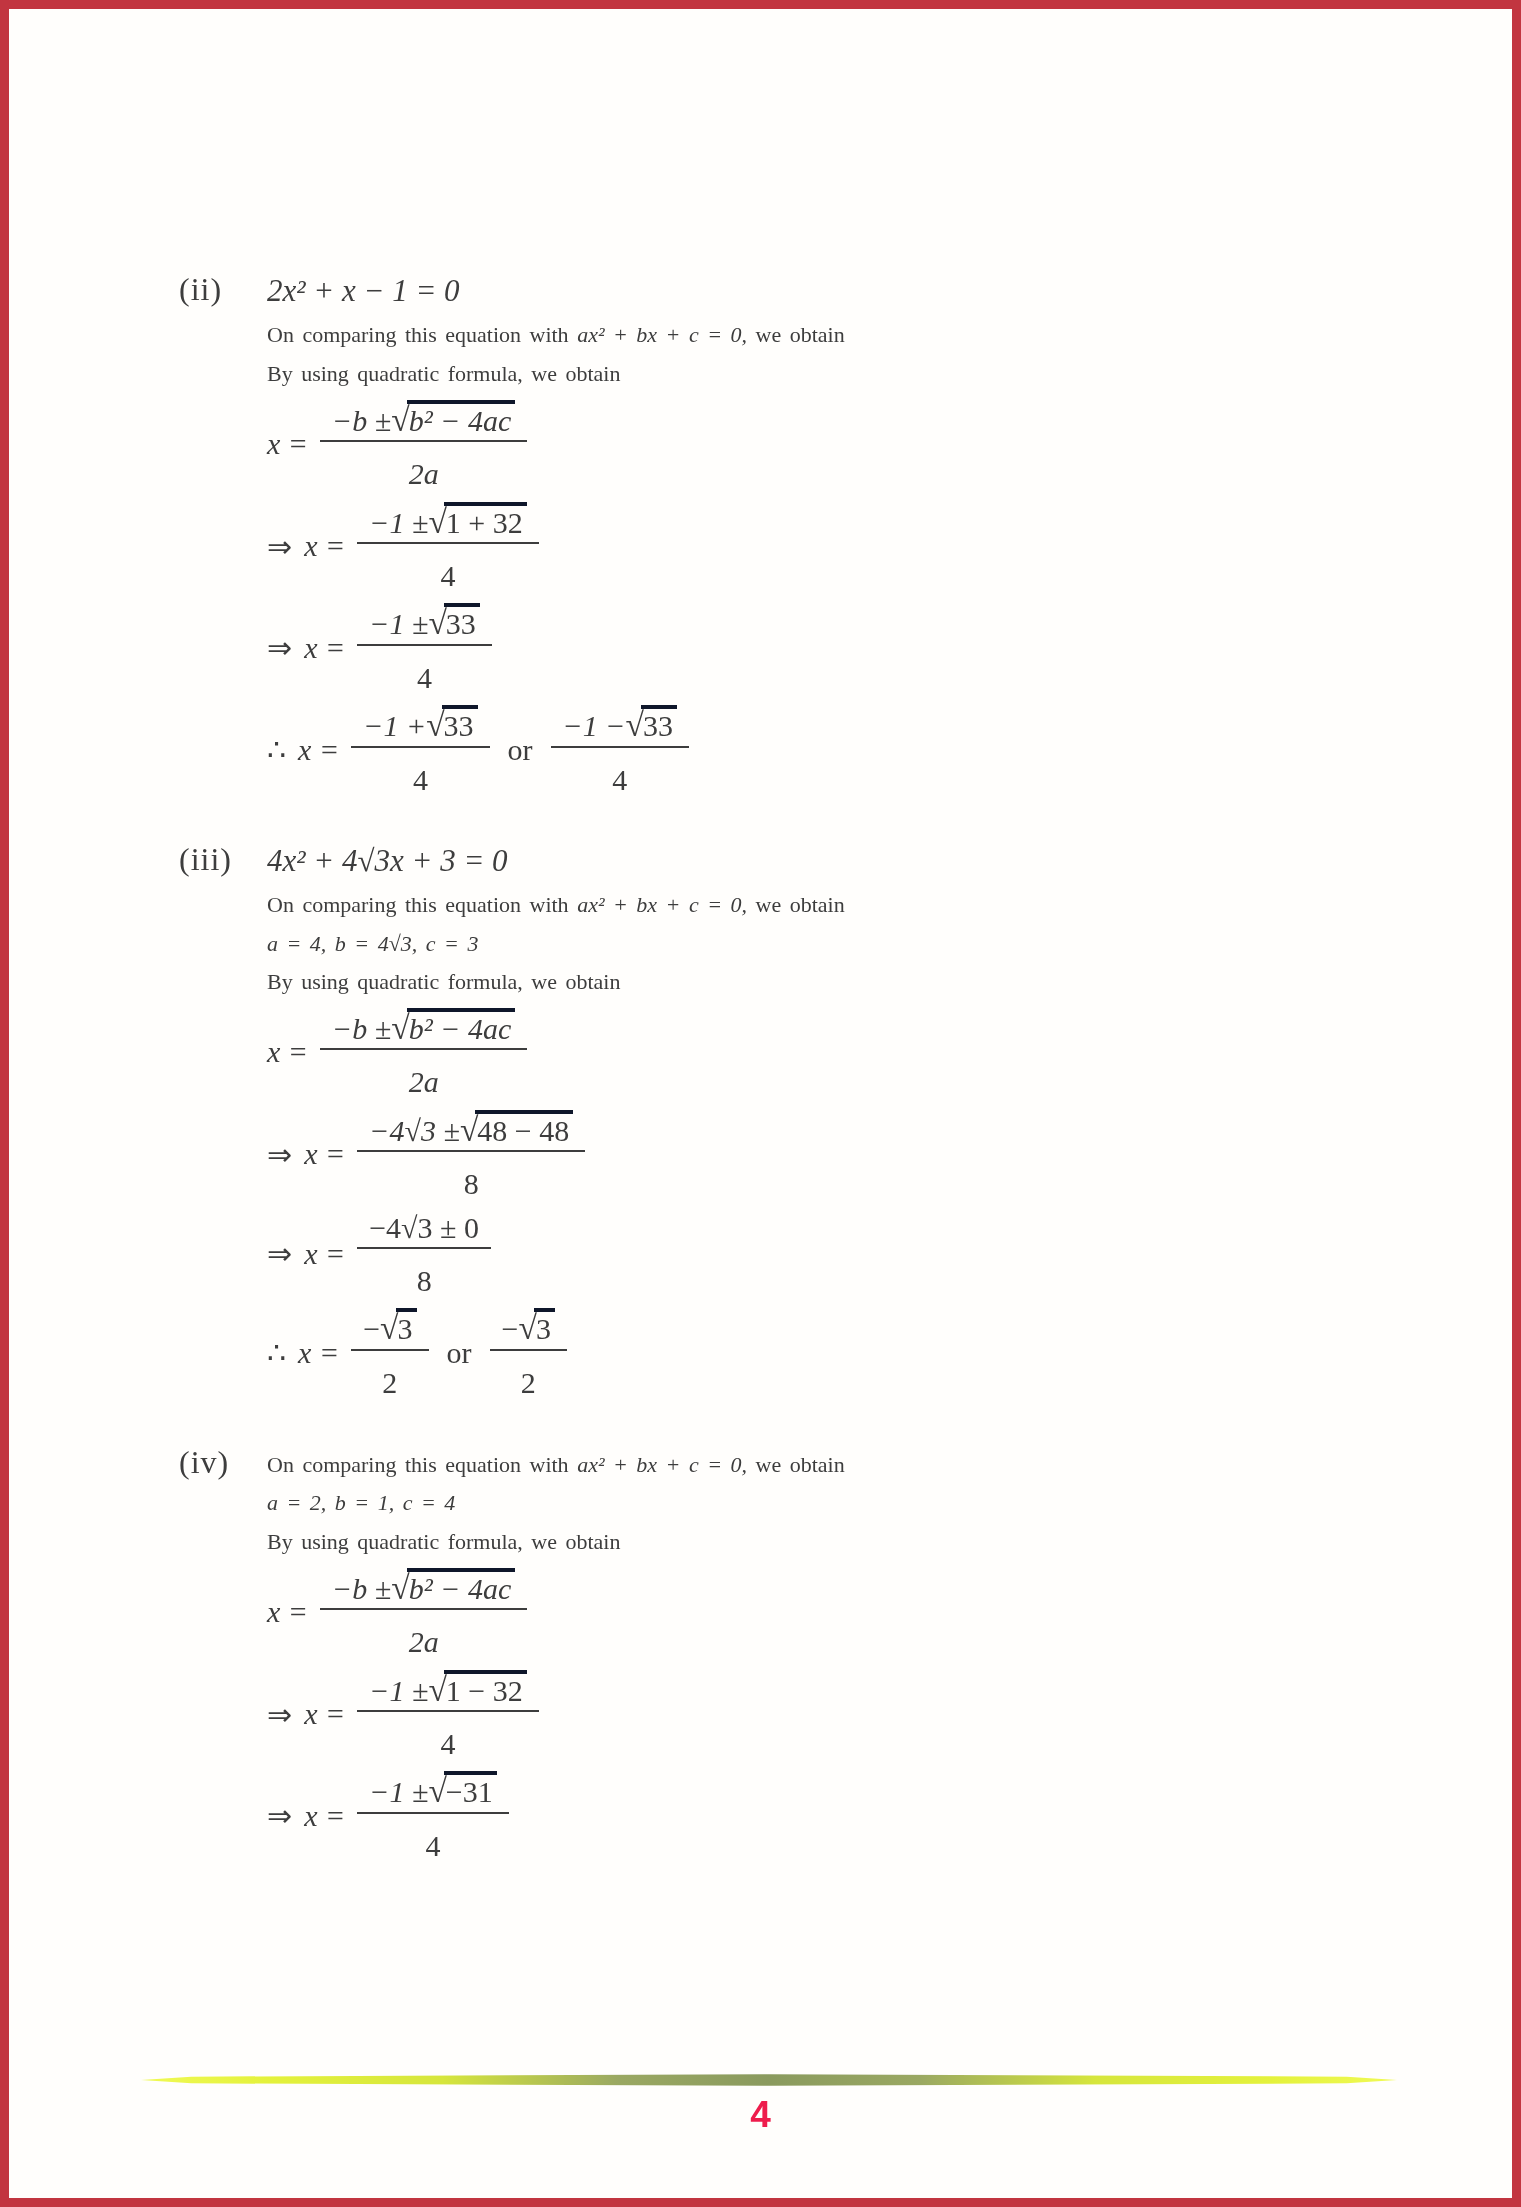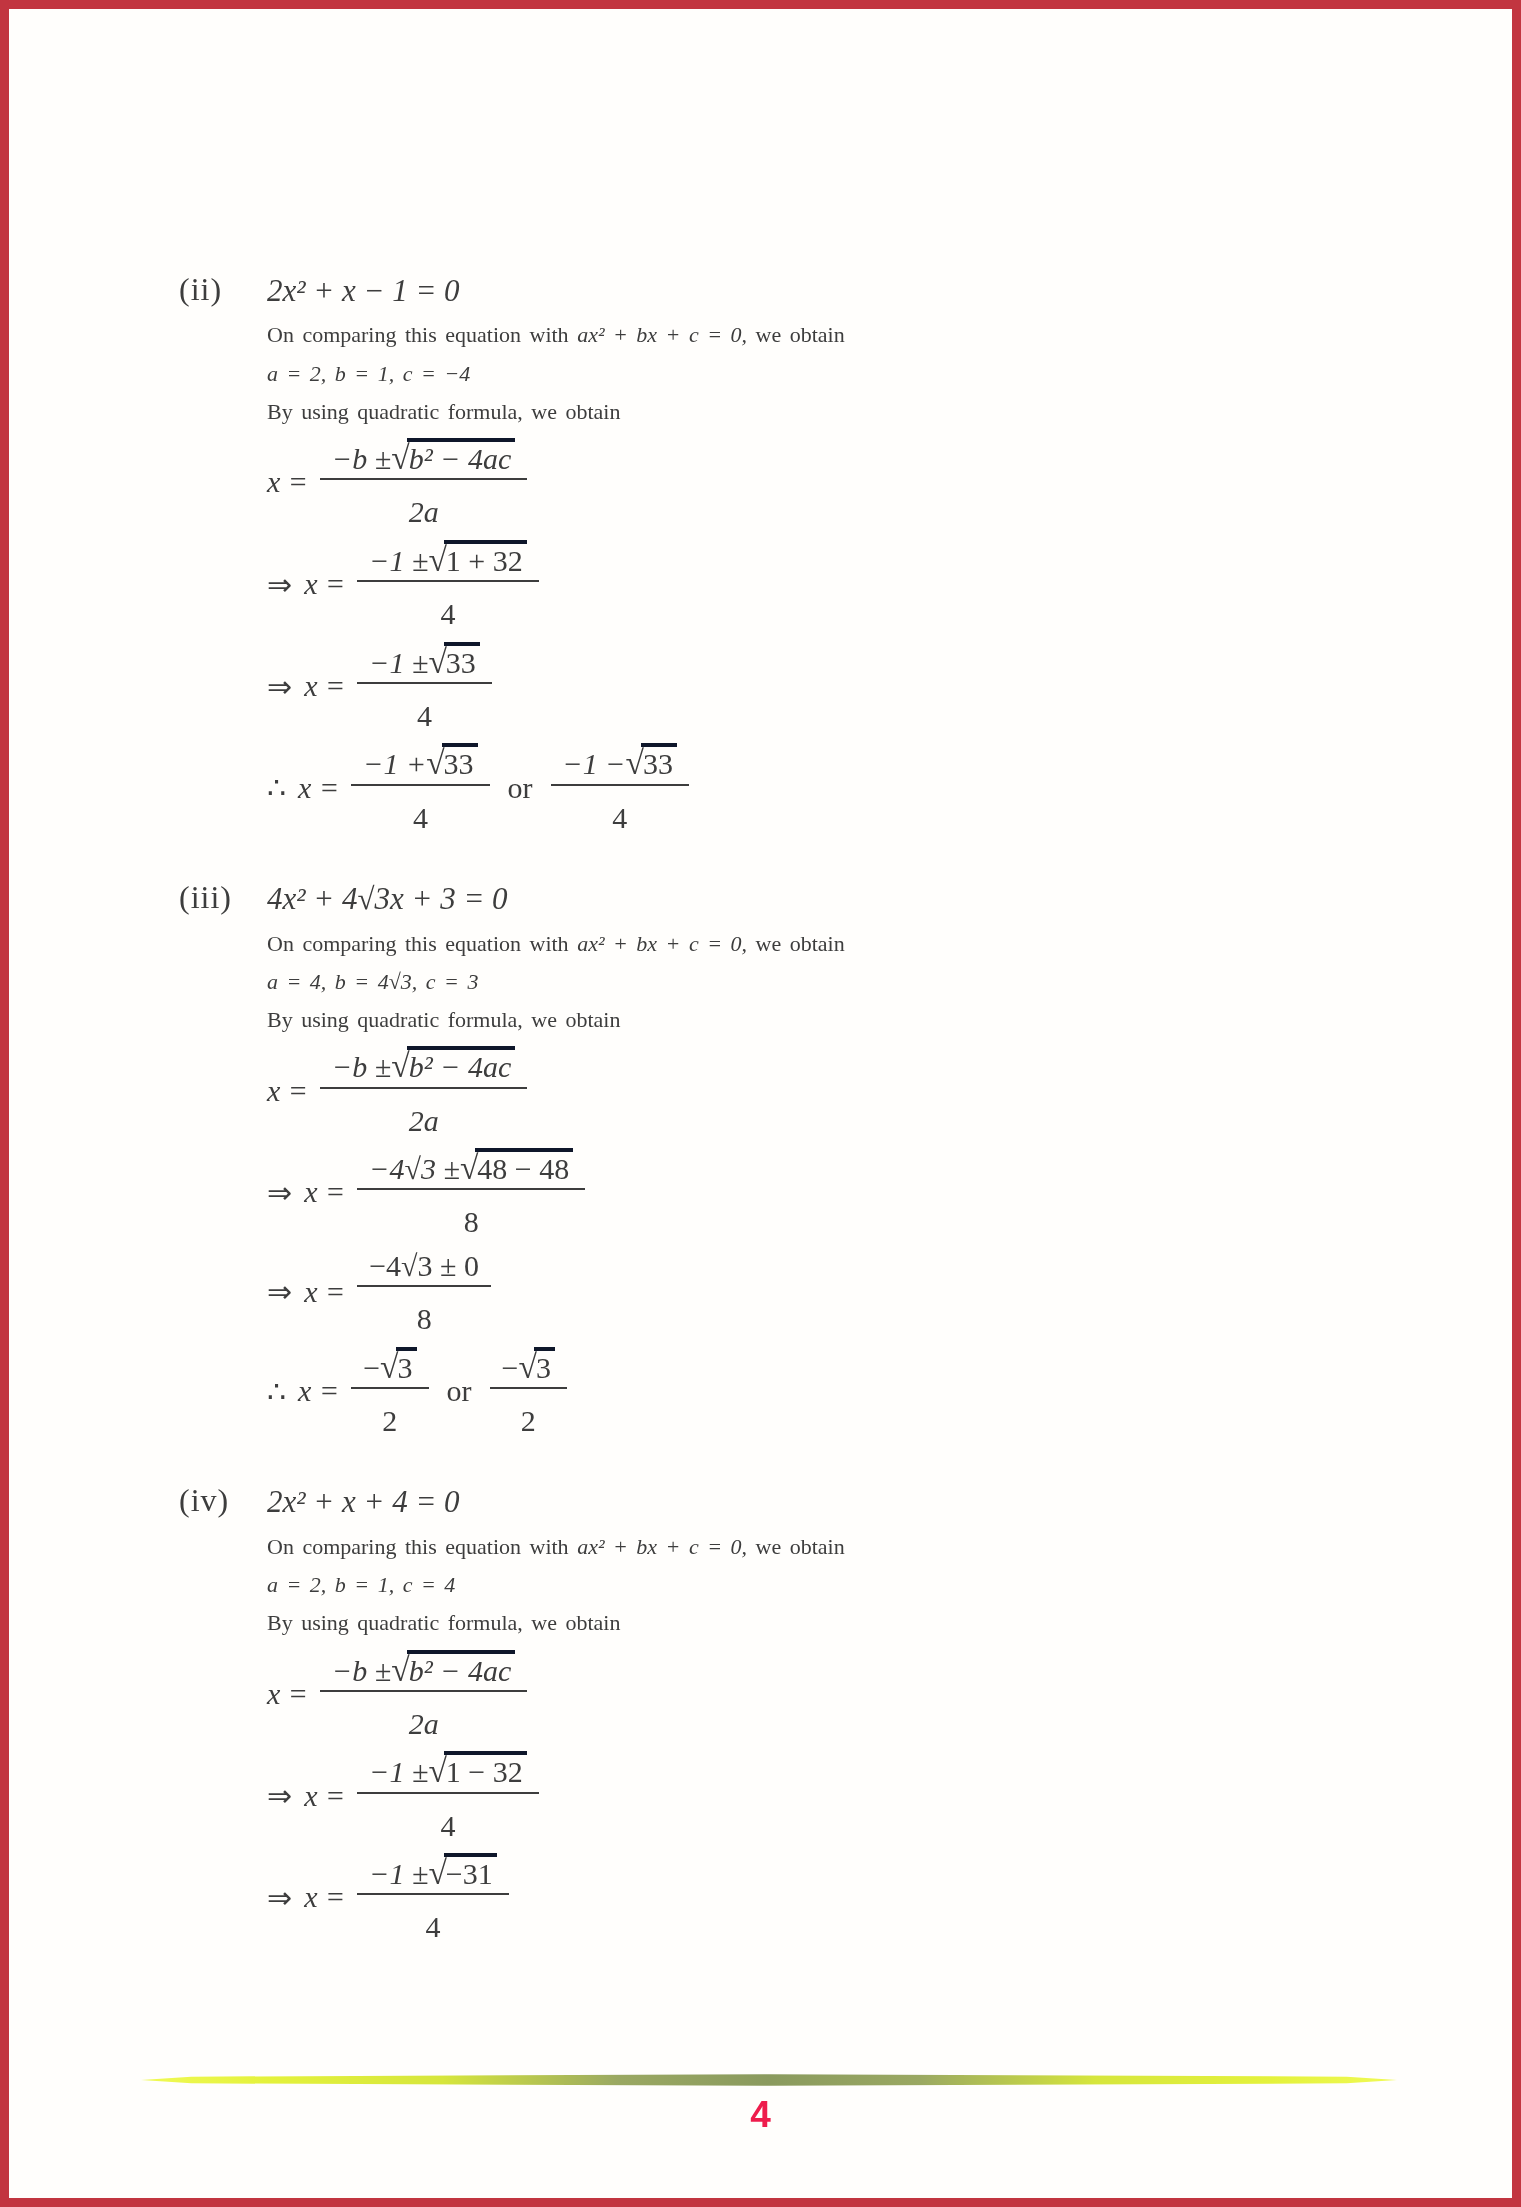--- a/index.html
+++ b/index.html
@@ -68,21 +68,20 @@
 
     <section class="part">
       <div class="label-col">
         <span class="part-label">(ii)</span>
       </div>
       <div class="body-col">
         <div class="equation-line">
           <span class="math-i">2x² + x − 1 = 0</span>
         </div>
         <p class="text-line"><span>On comparing this equation with </span><span class="math-i">ax² + bx + c = 0,</span><span> we obtain</span></p>
-        <p class="text-line math-i">a = 2, b = 1, c = −4</p>
         <p class="text-line">By using quadratic formula, we obtain</p>
 
         <div class="math-row">
           <span class="lead math-i">x =</span>
           <span class="frac">
             <span class="num">
               <span class="math-i">−b ± </span>
               <span class="sqrt">
                   <span class="sqrt-sign">√</span>
                   <span class="sqrt-rad math-i">b² − 4ac</span>
@@ -228,23 +227,20 @@
           </span>
         </div>
       </div>
     </section>
 
     <section class="part">
       <div class="label-col">
         <span class="part-label">(iv)</span>
       </div>
       <div class="body-col">
-        <div class="equation-line">
-          <span class="math-i">2x² + x + 4 = 0</span>
-        </div>
         <p class="text-line"><span>On comparing this equation with </span><span class="math-i">ax² + bx + c = 0,</span><span> we obtain</span></p>
         <p class="text-line math-i">a = 2, b = 1, c = 4</p>
         <p class="text-line">By using quadratic formula, we obtain</p>
 
         <div class="math-row">
           <span class="lead math-i">x =</span>
           <span class="frac">
             <span class="num">
               <span class="math-i">−b ± </span>
               <span class="sqrt">

